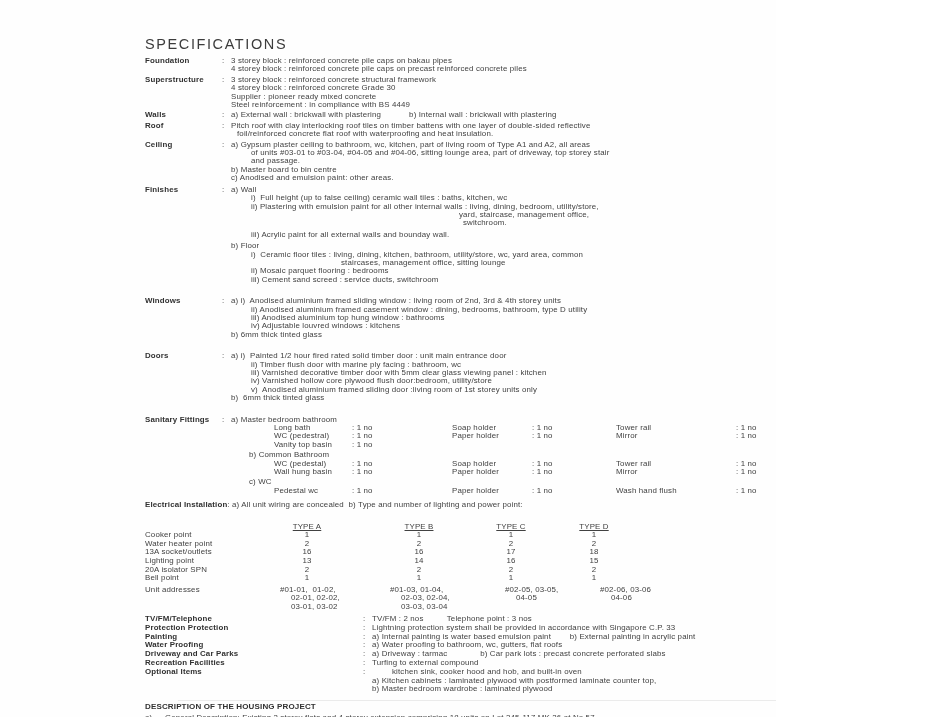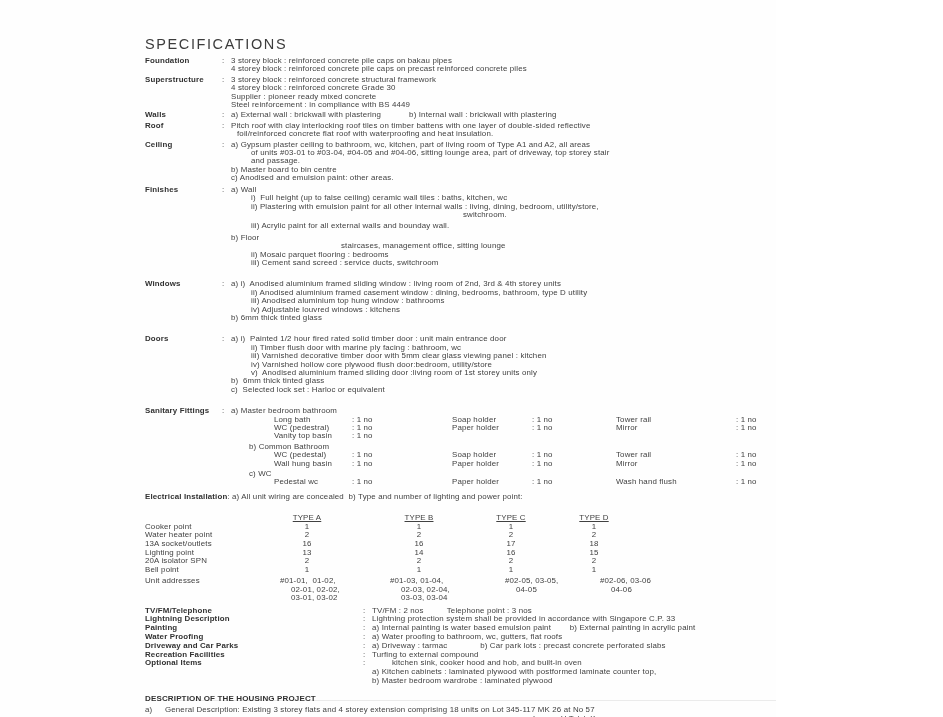--- a/index.html
+++ b/index.html
@@ -110,23 +110,25 @@
       </div>
     </div>
 
     <div class="row sec mt3">
       <span class="lbl">Finishes</span>
       <span class="sep">:</span>
       <div>
         <div class="ln">a) Wall</div>
         <div class="ln ind20">i)  Full height (up to false ceiling) ceramic wall tiles : baths, kitchen, wc</div>
         <div class="ln ind20">ii) Plastering with emulsion paint for all other internal walls : living, dining, bedroom, utility/store,</div>
+        <div class="ln ind228">yard, staircase, management office,</div>
         <div class="ln ind232">switchroom.</div>
         <div class="ln ind20 mt3">iii) Acrylic paint for all external walls and bounday wall.</div>
         <div class="ln mt3">b) Floor</div>
+        <div class="ln ind20">i)  Ceramic floor tiles : living, dining, kitchen, bathroom, utility/store, wc, yard area, common</div>
         <div class="ln ind110">staircases, management office, sitting lounge</div>
         <div class="ln ind20">ii) Mosaic parquet flooring : bedrooms</div>
         <div class="ln ind20">iii) Cement sand screed : service ducts, switchroom</div>
       </div>
     </div>
 
     <div class="row sec mt4">
       <span class="lbl">Windows</span>
       <span class="sep">:</span>
       <div>
@@ -141,21 +143,20 @@
     <div class="row sec mt4">
       <span class="lbl">Doors</span>
       <span class="sep">:</span>
       <div>
         <div class="ln">a) i)  Painted 1/2 hour fired rated solid timber door : unit main entrance door</div>
         <div class="ln ind20">ii) Timber flush door with marine ply facing : bathroom, wc</div>
         <div class="ln ind20">iii) Varnished decorative timber door with 5mm clear glass viewing panel : kitchen</div>
         <div class="ln ind20">iv) Varnished hollow core plywood flush door:bedroom, utility/store</div>
         <div class="ln ind20">v)  Anodised aluminium framed sliding door :living room of 1st storey units only</div>
         <div class="ln">b)  6mm thick tinted glass</div>
-        <div class="ln">c)  Selected lock set : Harloc or equivalent</div>
       </div>
     </div>
 
     <div class="row sec mt4">
       <span class="lbl">Sanitary Fittings</span>
       <span class="sep">:</span>
       <div>
         <div class="ln">a) Master bedroom bathroom</div>
         <div class="sanrow">
           <span>Long bath</span>
@@ -288,21 +289,21 @@
 
     <div class="mt14">
       <div class="srow">
         <span class="lbl">TV/FM/Telephone</span>
         <span class="sep">:</span>
         <div>
             <div class="ln">TV/FM : 2 nos          Telephone point : 3 nos</div>
           </div>
       </div>
       <div class="srow">
-        <span class="lbl">Lightning Description</span>
+        <span class="lbl">Protection Protection</span>
         <span class="sep">:</span>
         <div>
             <div class="ln">Lightning protection system shall be provided in accordance with Singapore C.P. 33</div>
           </div>
       </div>
       <div class="srow">
         <span class="lbl">Painting</span>
         <span class="sep">:</span>
         <div>
             <div class="ln">a) Internal painting is water based emulsion paint        b) External painting in acrylic paint</div>

